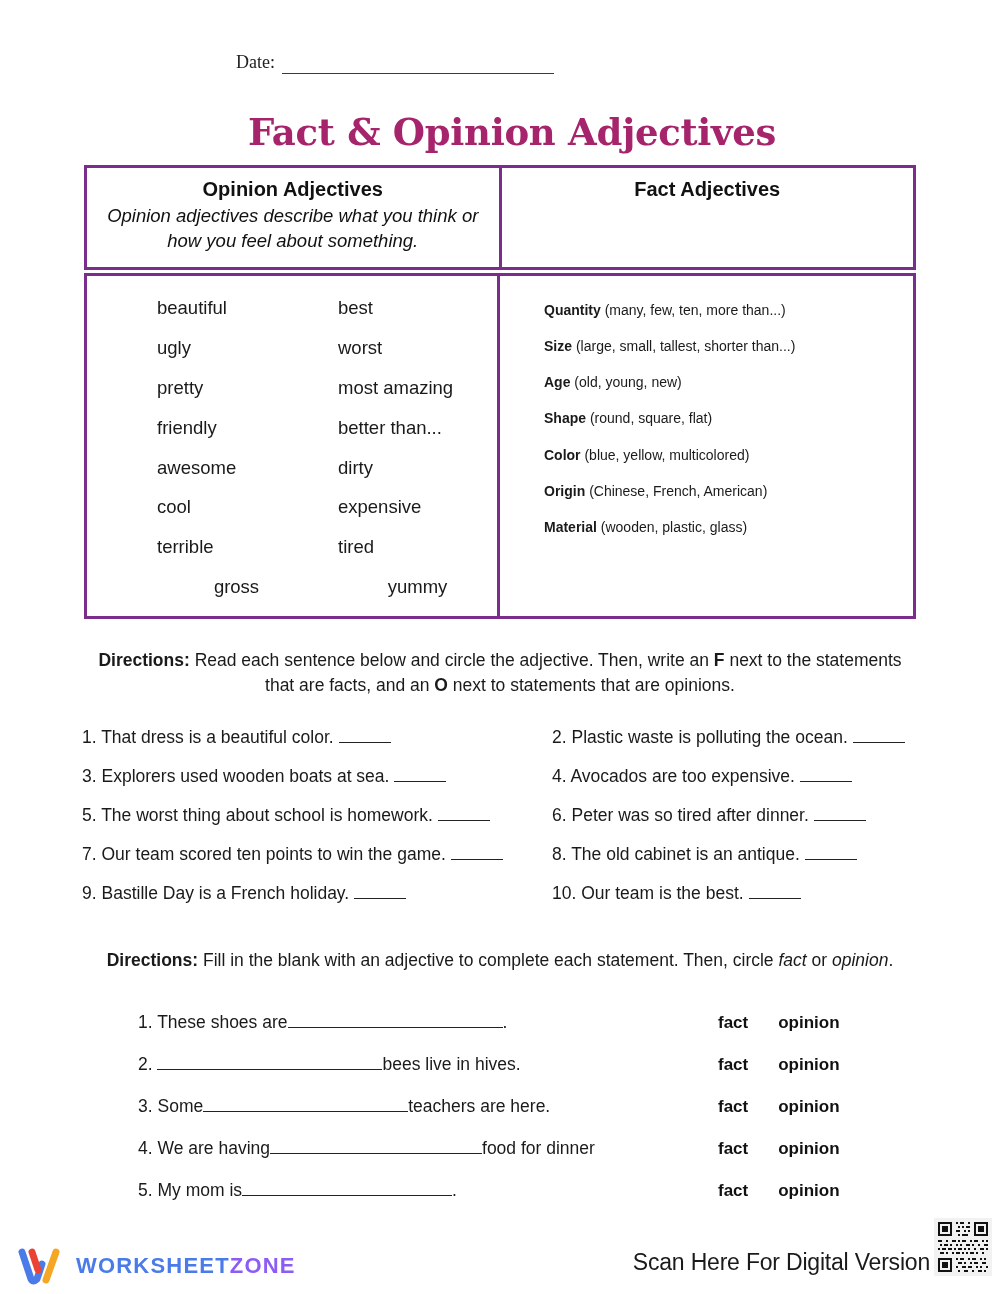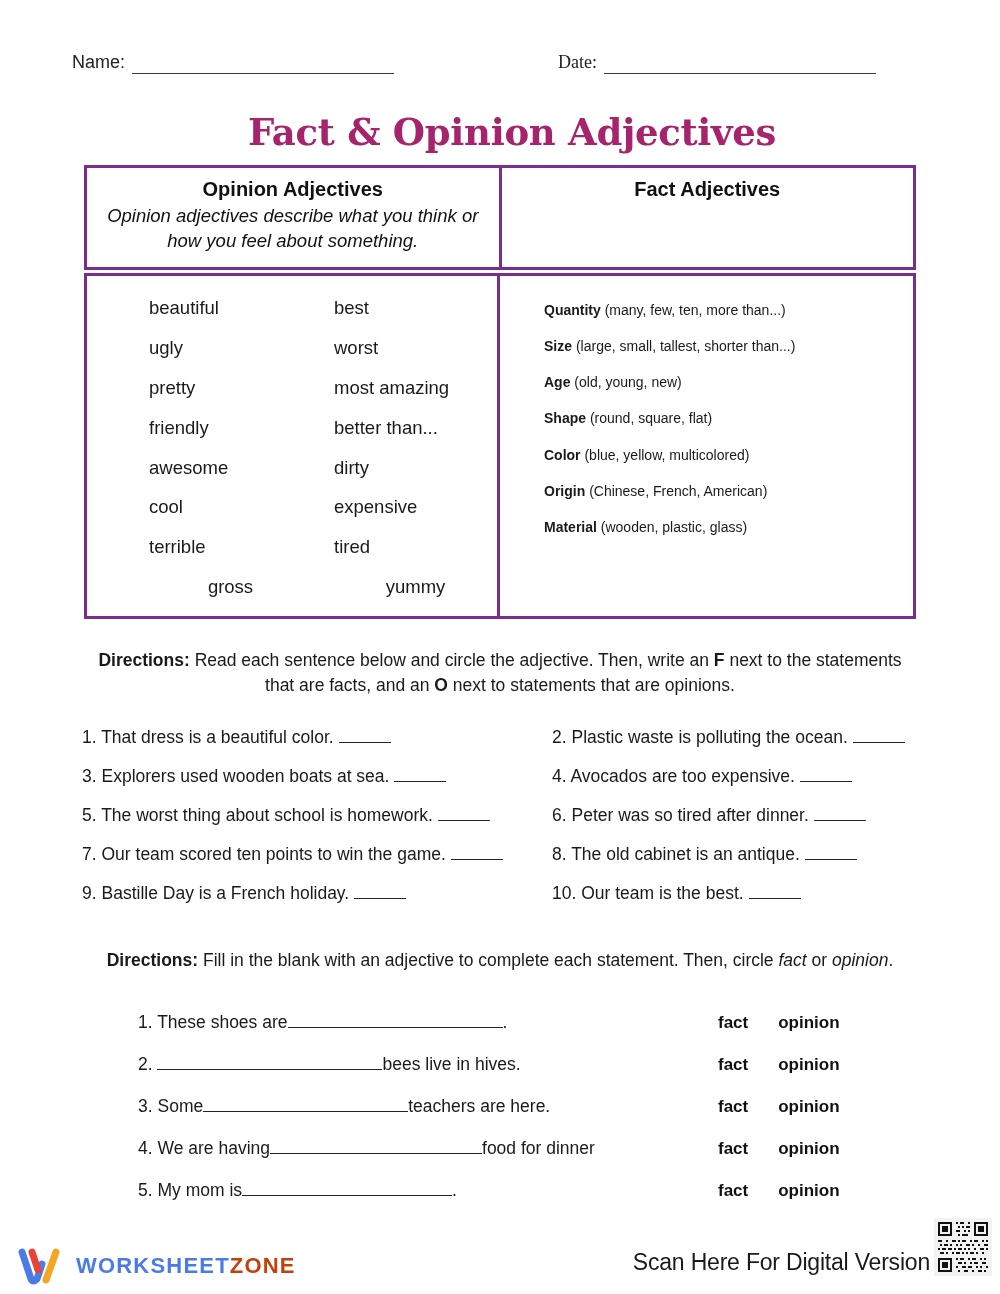--- a/index.html
+++ b/index.html
@@ -90,21 +90,21 @@
     border-top: none;
     margin-top: 3px;
     min-height: 346px;
     background: #fff;
   }
   .ref-body { border-top: 3px solid #7B2D8E; }
   .ref-body .col-left {
     flex: 0 0 413px;
     border-right: 3px solid #7B2D8E;
     display: flex;
-    padding: 22px 0 18px 0;
+    padding: 22px 0 18px 8px;
   }
   .ref-body .col-right {
     flex: 1 1 auto;
     padding: 26px 10px 18px 44px;
   }
   .word-col {
     flex: 1 1 0;
     padding-left: 62px;
   }
   .word-col.second { padding-left: 22px; }
@@ -216,21 +216,21 @@
     width: 46px;
     height: 40px;
     position: relative;
   }
   .logo-text {
     font-size: 22px;
     font-weight: bold;
     letter-spacing: 1.2px;
   }
   .logo-text .w1 { color: #4A7BE8; }
-  .logo-text .w2 { color: #c2410c; text-align: center; }
+  .logo-text .w2 { color: #8b5cf6; text-align: center; }
 
   .scan {
     position: absolute;
     right: 70px;
     bottom: 18px;
     font-size: 23px;
     color: #1a1a1a;
     letter-spacing: -0.2px;
   }
   .qr {
@@ -239,24 +239,20 @@
     bottom: 18px;
     width: 58px;
     height: 58px;
     background: #f2f2f2;
   }
 </style>
 </head>
 <body>
 
 <div class="namedate">
-  <div class="nd-group nd-name">
-    <span class="nd-label">Name:</span>
-    <span class="nd-rule"></span>
-  </div>
   <div class="nd-group nd-date">
     <span class="nd-label">Date:</span>
     <span class="nd-rule"></span>
   </div>
 </div>
 
 <div class="title">Fact &amp; Opinion Adjectives</div>
 
 <div class="ref-table">
 

